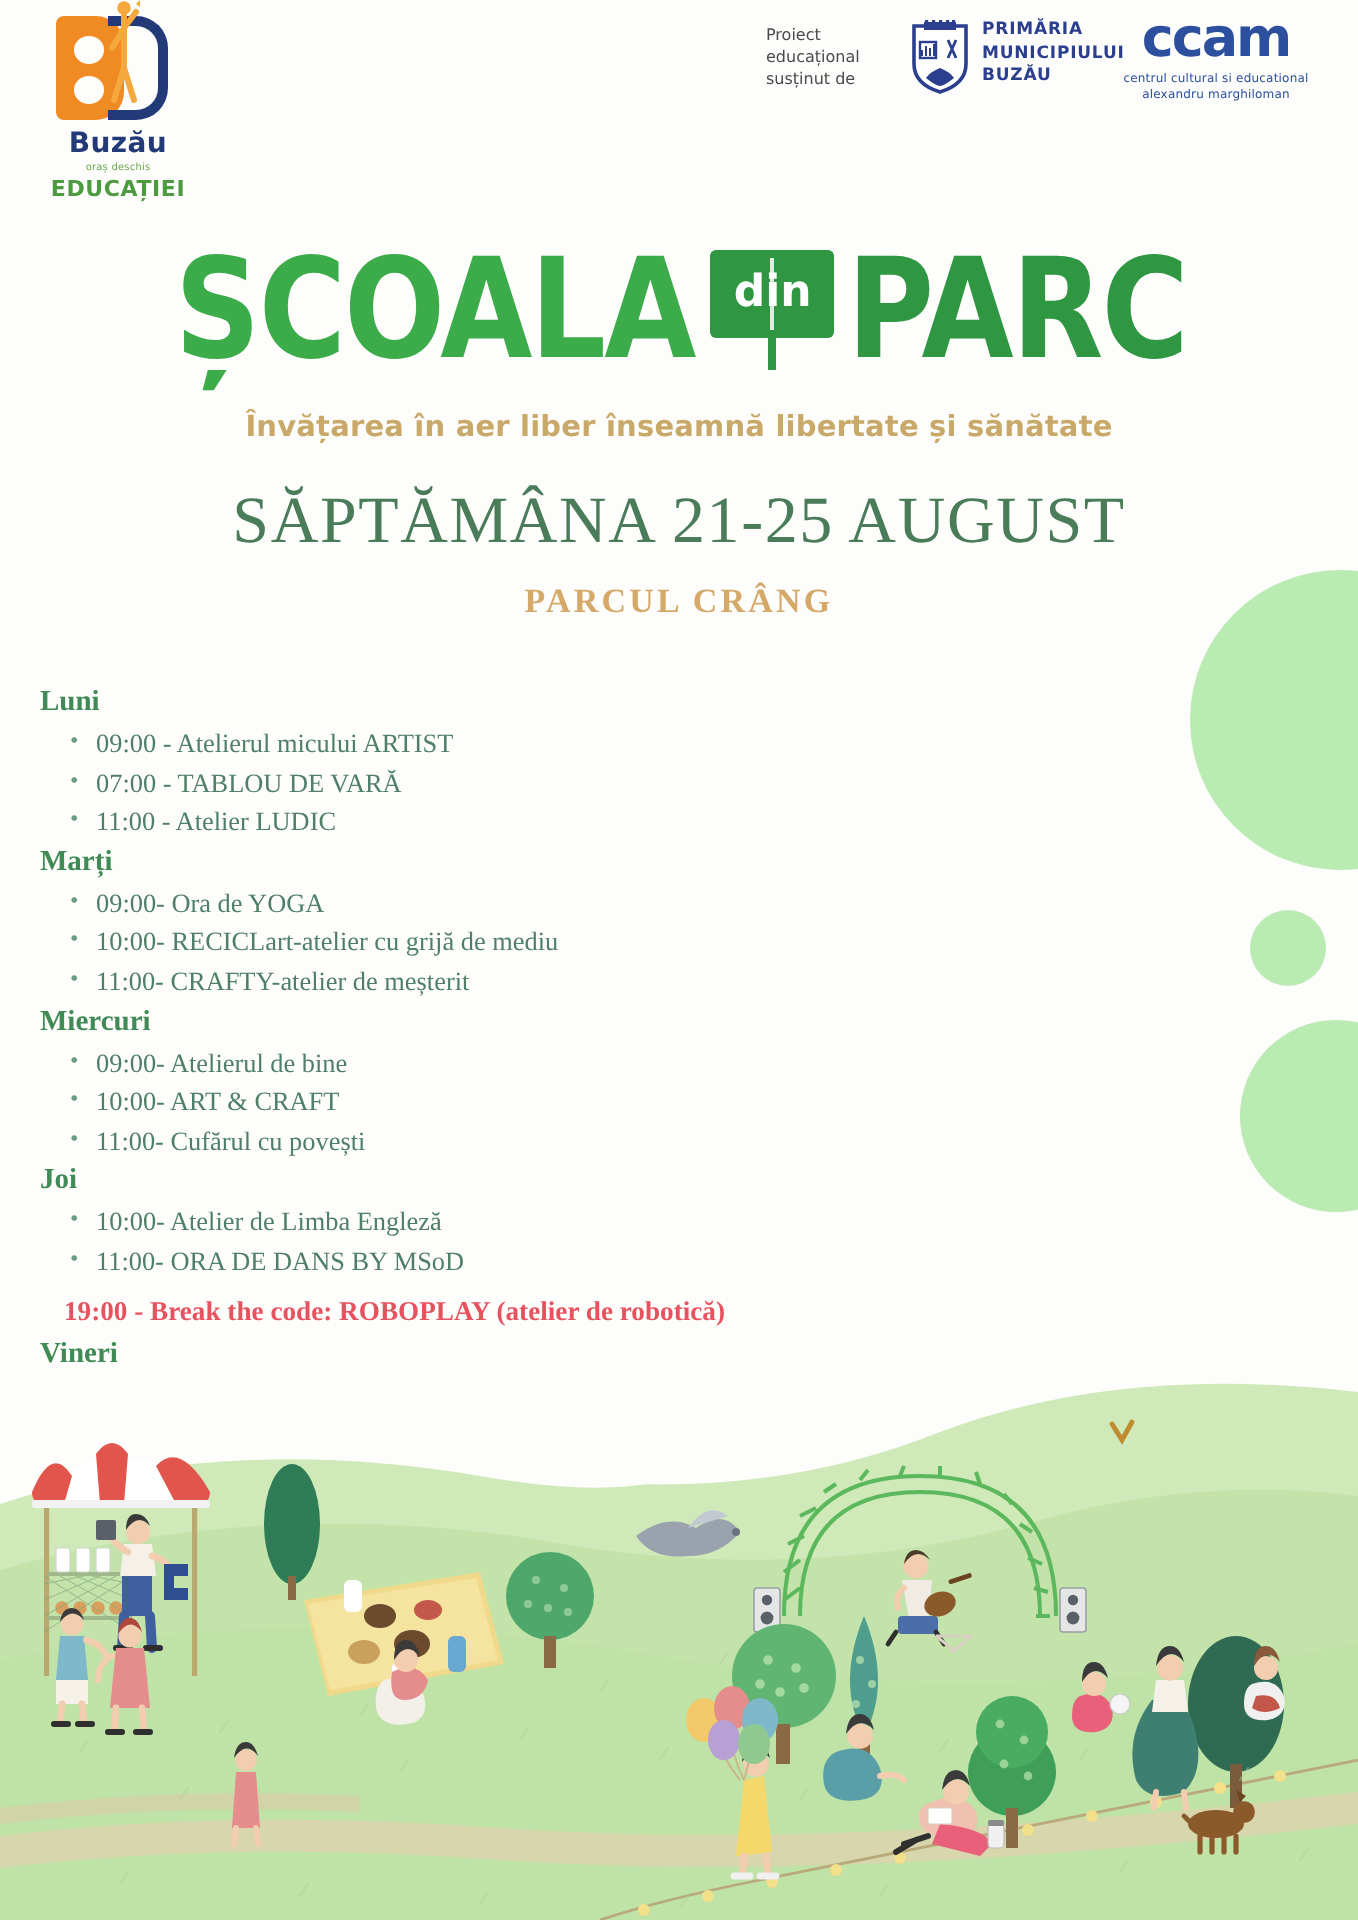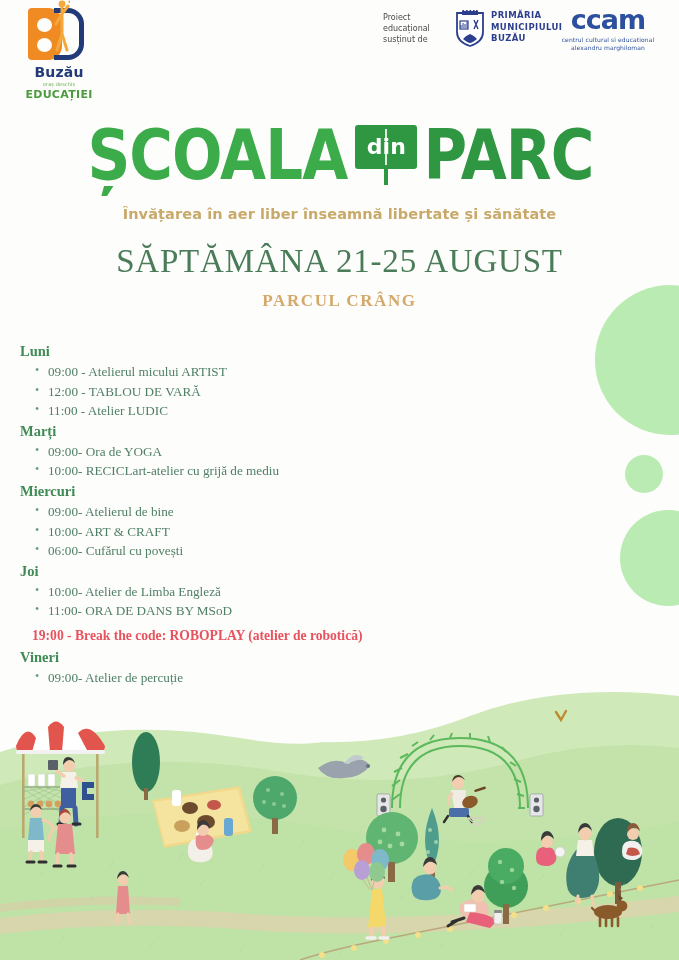--- a/index.html
+++ b/index.html
@@ -263,39 +263,40 @@
     <div id="week-line">SĂPTĂMÂNA 21-25 AUGUST</div>
     <div id="park-line">PARCUL CRÂNG</div>
   </div>
 
   <div id="schedule">
 
     <div class="day-block">
       <div class="day-name">Luni</div>
       <ul class="day-items">
         <li>09:00 - Atelierul micului ARTIST</li>
-        <li>12:00 - TABLOU DE VARĂ</li>
+        <li>07:00 - TABLOU DE VARĂ</li>
         <li>11:00 -  Atelier LUDIC</li>
       </ul>
     </div>
 
     <div class="day-block">
       <div class="day-name">Marți</div>
       <ul class="day-items">
         <li>09:00-  Ora de YOGA</li>
         <li>10:00- RECICLart-atelier cu grijă de mediu</li>
+        <li>11:00-  CRAFTY-atelier de meșterit</li>
       </ul>
     </div>
 
     <div class="day-block">
       <div class="day-name">Miercuri</div>
       <ul class="day-items">
         <li>09:00- Atelierul de bine</li>
         <li>10:00- ART &amp; CRAFT</li>
-        <li>06:00-  Cufărul cu povești</li>
+        <li>11:00-  Cufărul cu povești</li>
       </ul>
     </div>
 
     <div class="day-block">
       <div class="day-name">Joi</div>
       <ul class="day-items">
         <li>10:00- Atelier de Limba Engleză</li>
         <li>11:00- ORA DE DANS BY MSoD</li>
       </ul>
     </div>

